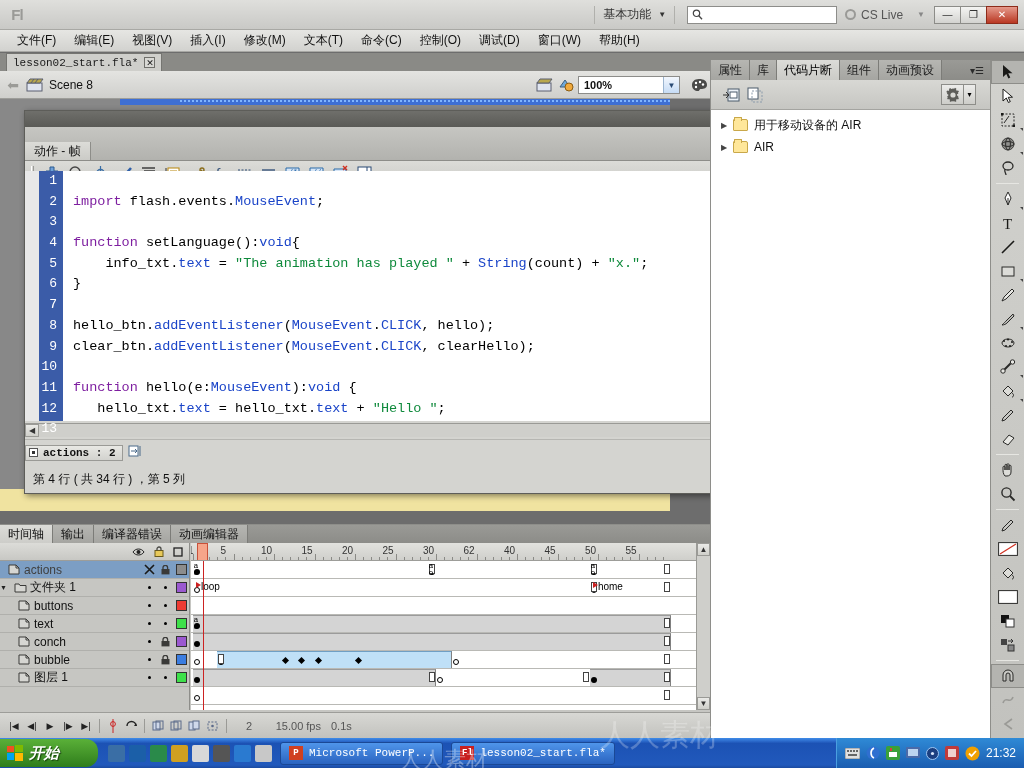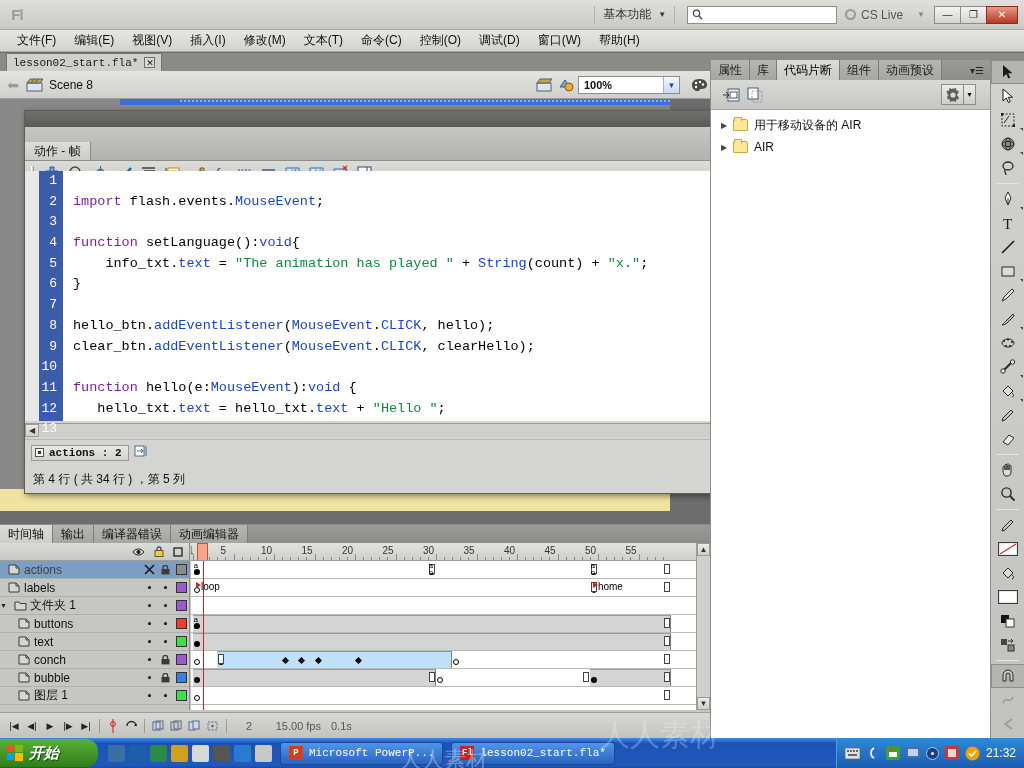--- a/index.html
+++ b/index.html
@@ -108,21 +108,21 @@
   .code .cl { height:20.7px; line-height:20.7px; white-space:pre; }
   .k { color:#1a44c8; } .kw { color:#7e1fa0; } .str { color:#0f8a3c; } .pl { color:#000; }
   .vscroll { position:absolute; right:0; top:60px; bottom:72px; width:14px; background:#cfcfcb; border-left:1px solid #9a9a96;}
   .vs-arrow { width:13px;height:13px;background:linear-gradient(#eaeae7,#cfcfca);border:1px solid #9a9a96;
      display:flex;align-items:center;justify-content:center;font-size:8px;color:#333;}
   .vs-thumb { position:absolute; left:0; top:14px; width:13px; height:70px;
      background:linear-gradient(#f0f0ee,#d8d8d4); border:1px solid #9a9a96;}
   .ap-hscroll { position:absolute; left:0; right:14px; bottom:56px; height:14px;
      background:#cfcfcb; border-top:1px solid #9a9a96; display:flex; justify-content:space-between;}
   .ap-statusrow { position:absolute; left:0; right:0; bottom:28px; height:26px; background:#d4d4d0;
-     display:flex; align-items:center; padding-left:6px; border-top:1px solid #b6b6b2;}
+     display:flex; align-items:center; border-top:1px solid #b6b6b2;}
   .pill { display:flex; align-items:center; background:linear-gradient(#e8e8e4,#d2d2ce);
      border:1px solid #9a9a96; padding:1px 6px 1px 3px; font-family:"Liberation Mono",monospace;
      font-size:11px; font-weight:bold; color:#111;}
   .pill .sq { width:9px;height:9px;border:1px solid #555; background:#fff; margin-right:5px;
      display:flex;align-items:center;justify-content:center;}
   .pill .sq i{width:3px;height:3px;background:#333;display:block;}
   .ap-footer { position:absolute; left:0; right:0; bottom:0; height:28px;
      display:flex; align-items:center; padding-left:8px; font-size:12px; color:#111; }
 
   
@@ -786,39 +786,20 @@
                 <svg width="9" height="10" viewBox="0 0 9 10">
                   <rect x="0.5" y="4" width="8" height="5.4" fill="#3a3a38"></rect>
                   <path d="M2 4V2.6a2.3 2.3 0 0 1 4.6 0V4" fill="none" stroke="#3a3a38" stroke-width="1.3"></path>
                 </svg>
               </span>
               <span class="licon">
                 <i class="swatch" style="background:#8c8c8c"></i>
               </span>
             </div>
             <div class="lrow">
-              <span style="width:6px;display:inline-block"></span>
-              <span class="licon">
-                <svg width="12" height="11" viewBox="0 0 12 11">
-                  <path d="M1 1h7l3 3v6H1z" fill="#d6d6d2" stroke="#3a3a38"></path>
-                  <path d="M8 1v3h3" fill="none" stroke="#3a3a38"></path>
-                </svg>
-              </span>
-              <span class="lname">labels</span>
-              <span class="licon">
-                <i class="dot"></i>
-              </span>
-              <span class="licon">
-                <i class="dot"></i>
-              </span>
-              <span class="licon">
-                <i class="swatch" style="background:#9b59d0"></i>
-              </span>
-            </div>
-            <div class="lrow">
               <span style="font-size:7px;color:#222;width:12px;display:inline-block">▼</span>
               <span class="licon">
                 <svg width="13" height="11" viewBox="0 0 13 11">
                   <path d="M1 2h4l1 1.5h6V10H1z" fill="#d6d6d2" stroke="#3a3a38"></path>
                 </svg>
               </span>
               <span class="lname">文件夹 1</span>
               <span class="licon">
                 <i class="dot"></i>
               </span>
@@ -935,21 +916,21 @@
 
       <div class="framecol">
         <div class="ruler" id="ruler">
             <div class="rtick" style="left: -3px;">1</div>
             <div class="rtick" style="left: 29.4px;">5</div>
             <div class="rtick" style="left: 69.9px;">10</div>
             <div class="rtick" style="left: 110.4px;">15</div>
             <div class="rtick" style="left: 150.9px;">20</div>
             <div class="rtick" style="left: 191.4px;">25</div>
             <div class="rtick" style="left: 231.9px;">30</div>
-            <div class="rtick" style="left: 272.4px;">35</div>
+            <div class="rtick" style="left: 272.4px;">62</div>
             <div class="rtick" style="left: 312.9px;">40</div>
             <div class="rtick" style="left: 353.4px;">45</div>
             <div class="rtick" style="left: 393.9px;">50</div>
             <div class="rtick" style="left: 434.4px;">55</div>
             <div class="rmark" style="left: 2px; height: 6px;"></div>
             <div class="rmark" style="left: 10.1px; height: 3px;"></div>
             <div class="rmark" style="left: 18.2px; height: 3px;"></div>
             <div class="rmark" style="left: 26.3px; height: 3px;"></div>
             <div class="rmark" style="left: 34.4px; height: 3px;"></div>
             <div class="rmark" style="left: 42.5px; height: 6px;"></div>

